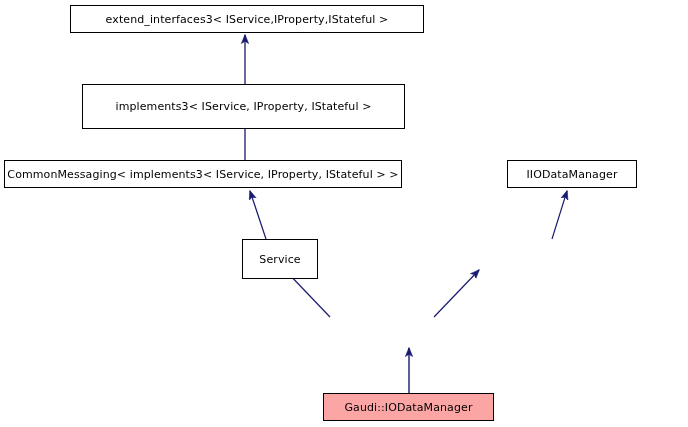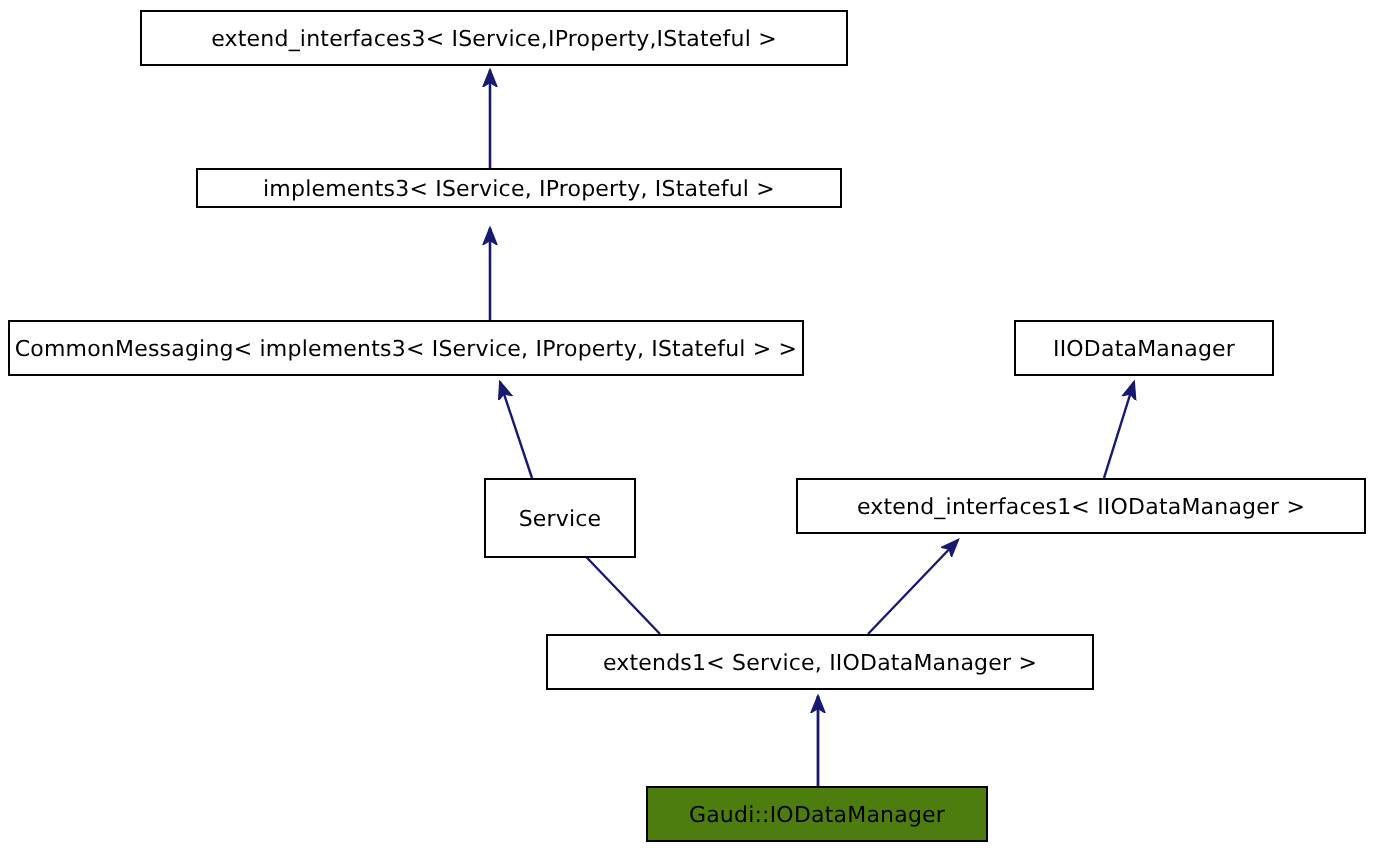--- a/index.html
+++ b/index.html
@@ -24,21 +24,21 @@
     align-items: center;
     justify-content: center;
     white-space: nowrap;
     color: #000000;
     font-size: 11px;
     line-height: 1;
     letter-spacing: 0.1px;
     z-index: 3;
   }
   .uml-box.highlight {
-    background: #4d7c0f;
+    background: #fca5a5;
     border: 1px solid #000000;
   }
   .edge-layer {
     position: absolute;
     left: 0;
     top: 0;
     width: 688px;
     height: 427px;
     z-index: 1;
   }
@@ -67,41 +67,35 @@
 
     <line x1="434" y1="317" x2="479" y2="270" stroke="#191970" stroke-width="1.2" marker-end="url(#uml-arrow)"></line>
 
     <line x1="409" y1="393" x2="409" y2="348" stroke="#191970" stroke-width="1.4" marker-end="url(#uml-arrow)"></line>
   </svg>
 
   <div class="uml-box" style="left:70px; top:5px; width:354px; height:28px;">
     <span>extend_interfaces3&lt; IService,IProperty,IStateful &gt;</span>
   </div>
 
-  <div class="uml-box" style="left:82px; top:84px; width:323px; height:20px;margin-left:16px;">
+  <div class="uml-box" style="left:82px; top:84px; width:323px; height:45px;">
     <span>implements3&lt; IService, IProperty, IStateful &gt;</span>
   </div>
 
   <div class="uml-box" style="left:4px; top:160px; width:398px; height:28px;">
     <span>CommonMessaging&lt; implements3&lt; IService, IProperty, IStateful &gt; &gt;</span>
   </div>
 
   <div class="uml-box" style="left:507px; top:160px; width:130px; height:28px;">
     <span>IIODataManager</span>
   </div>
 
   <div class="uml-box" style="left:242px; top:239px; width:76px; height:40px;">
     <span>Service</span>
   </div>
 
-  <div class="uml-box" style="left:398px; top:239px; width:285px; height:28px;">
-    <span>extend_interfaces1&lt; IIODataManager &gt;</span>
-  </div>
 
-  <div class="uml-box" style="left:273px; top:317px; width:274px; height:28px;">
-    <span>extends1&lt; Service, IIODataManager &gt;</span>
-  </div>
 
   <div class="uml-box highlight" style="left:323px; top:393px; width:171px; height:28px;">
     <span>Gaudi::IODataManager</span>
   </div>
 
 </div>
 
 </body></html>

